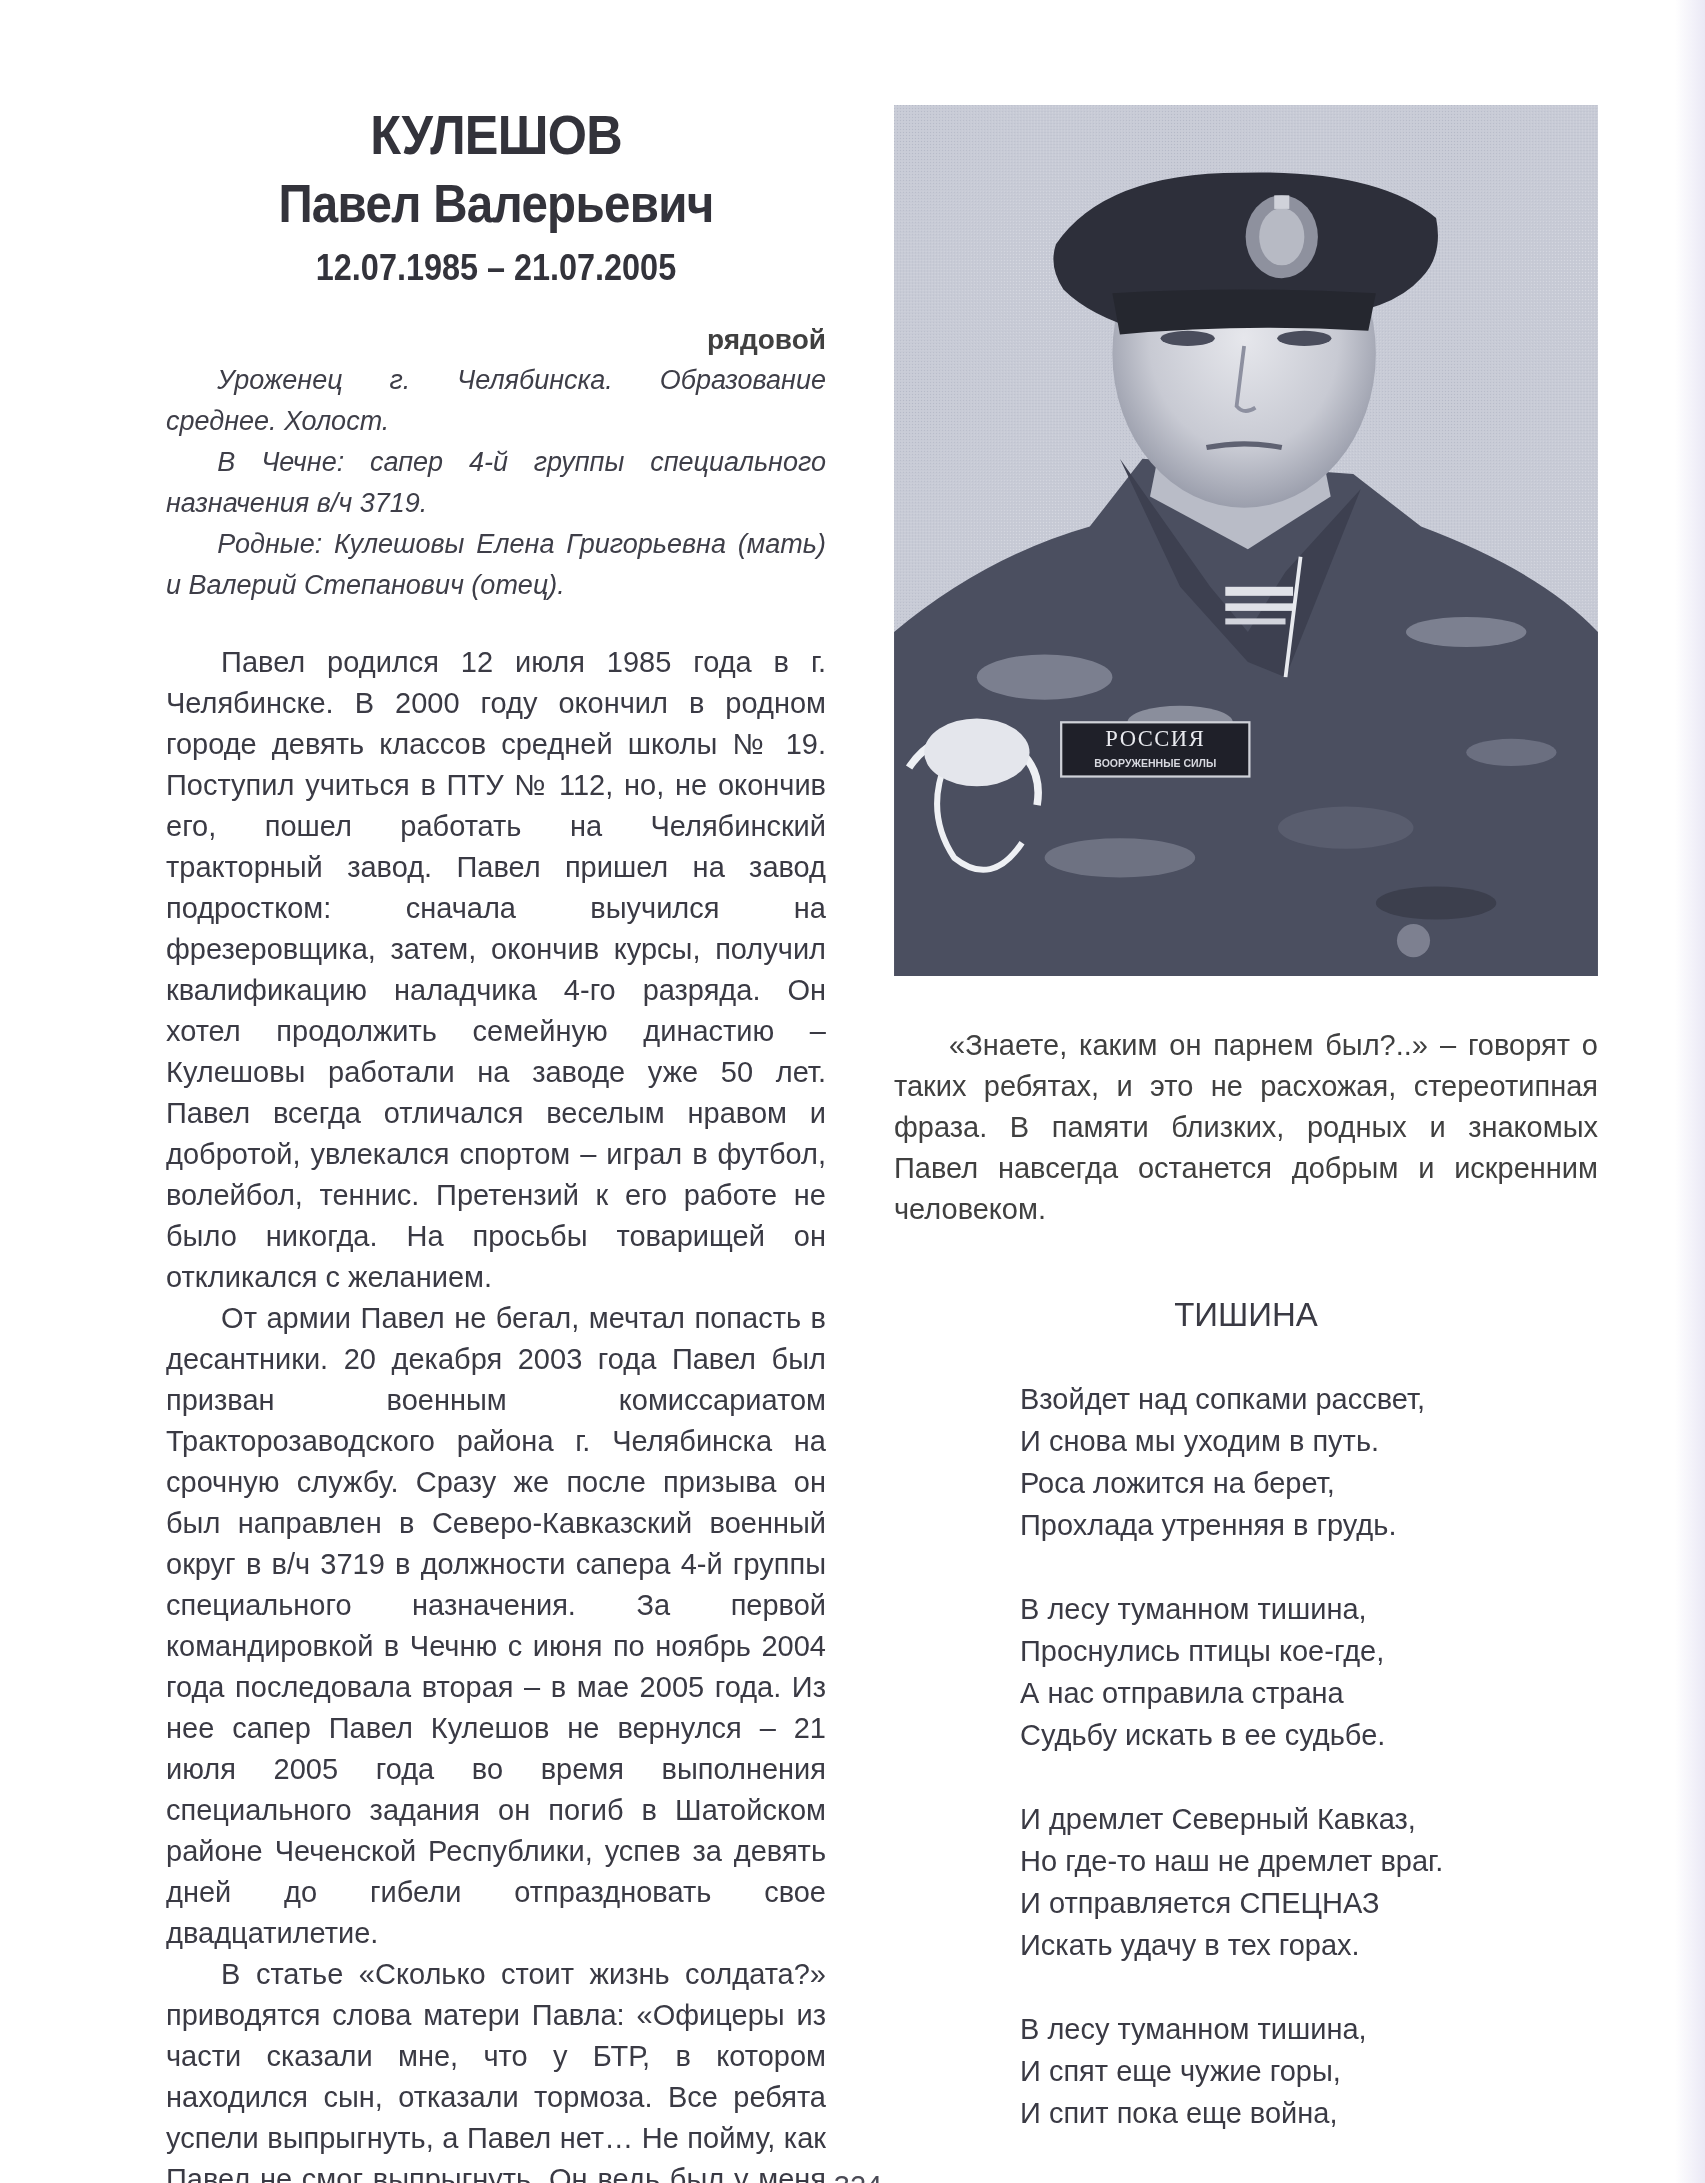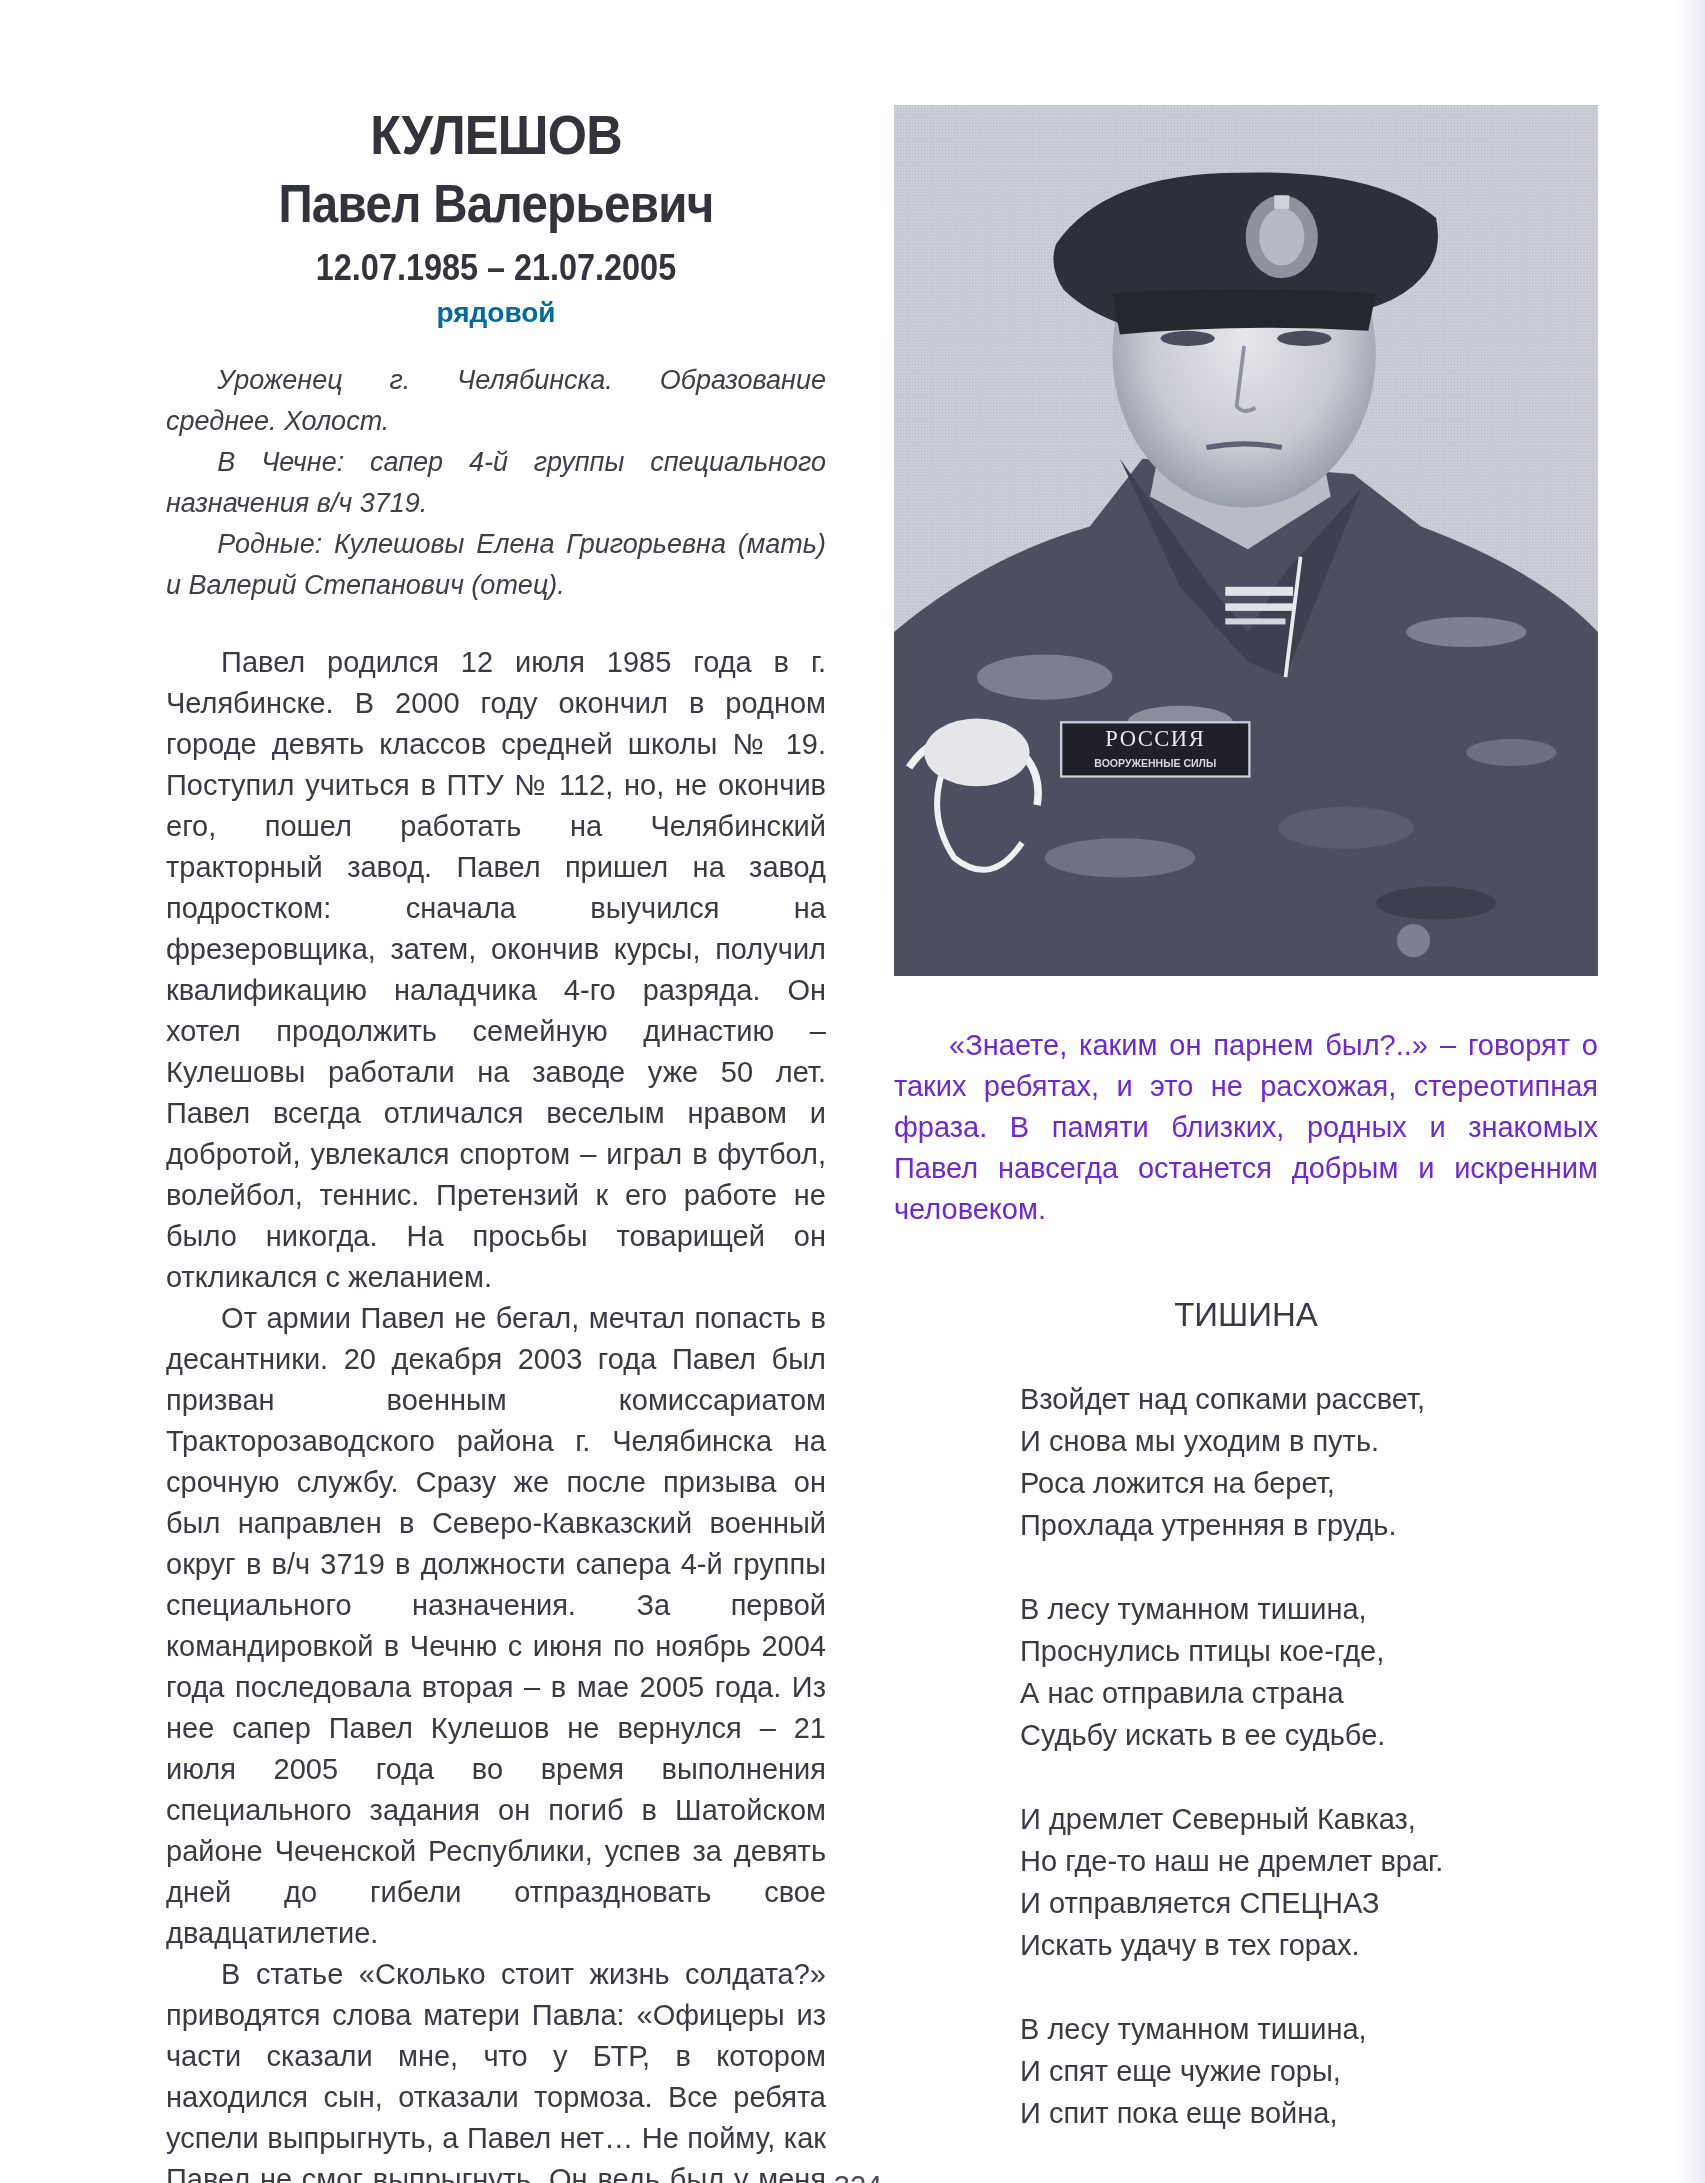--- a/index.html
+++ b/index.html
@@ -64,27 +64,27 @@
     width: 660px;
     text-align: center;
     font-size: 36px;
     font-weight: bold;
     color: #33333b;
     line-height: 45px;
     transform: scaleX(0.9);
   }
   .rank {
     position: absolute;
-    top: 294px;
-    left: 0;
-    width: 660px;
-    text-align: center;
+    top: 321px;
+    left: 0;
+    width: 660px;
+    text-align: right;
     font-size: 28px;
     font-weight: bold;
-    color: #0369a1;
+    color: #404040;
     line-height: 38px;
   }
   .bio-meta {
     position: absolute;
     top: 360px;
     left: 0;
     width: 660px;
     font-style: italic;
     font-size: 27px;
     line-height: 41px;
@@ -122,21 +122,21 @@
   }
   .photo svg { display: block; }
 
   .quote-para {
     position: absolute;
     left: 894px;
     top: 1025px;
     width: 704px;
     font-size: 29px;
     line-height: 41px;
-    color: #6d28d9;
+    color: #404040;
     text-align: justify;
   }
   .quote-para p { margin: 0; text-indent: 1.9em; }
 
   .poem-title {
     position: absolute;
     left: 894px;
     top: 1296px;
     width: 704px;
     text-align: center;

